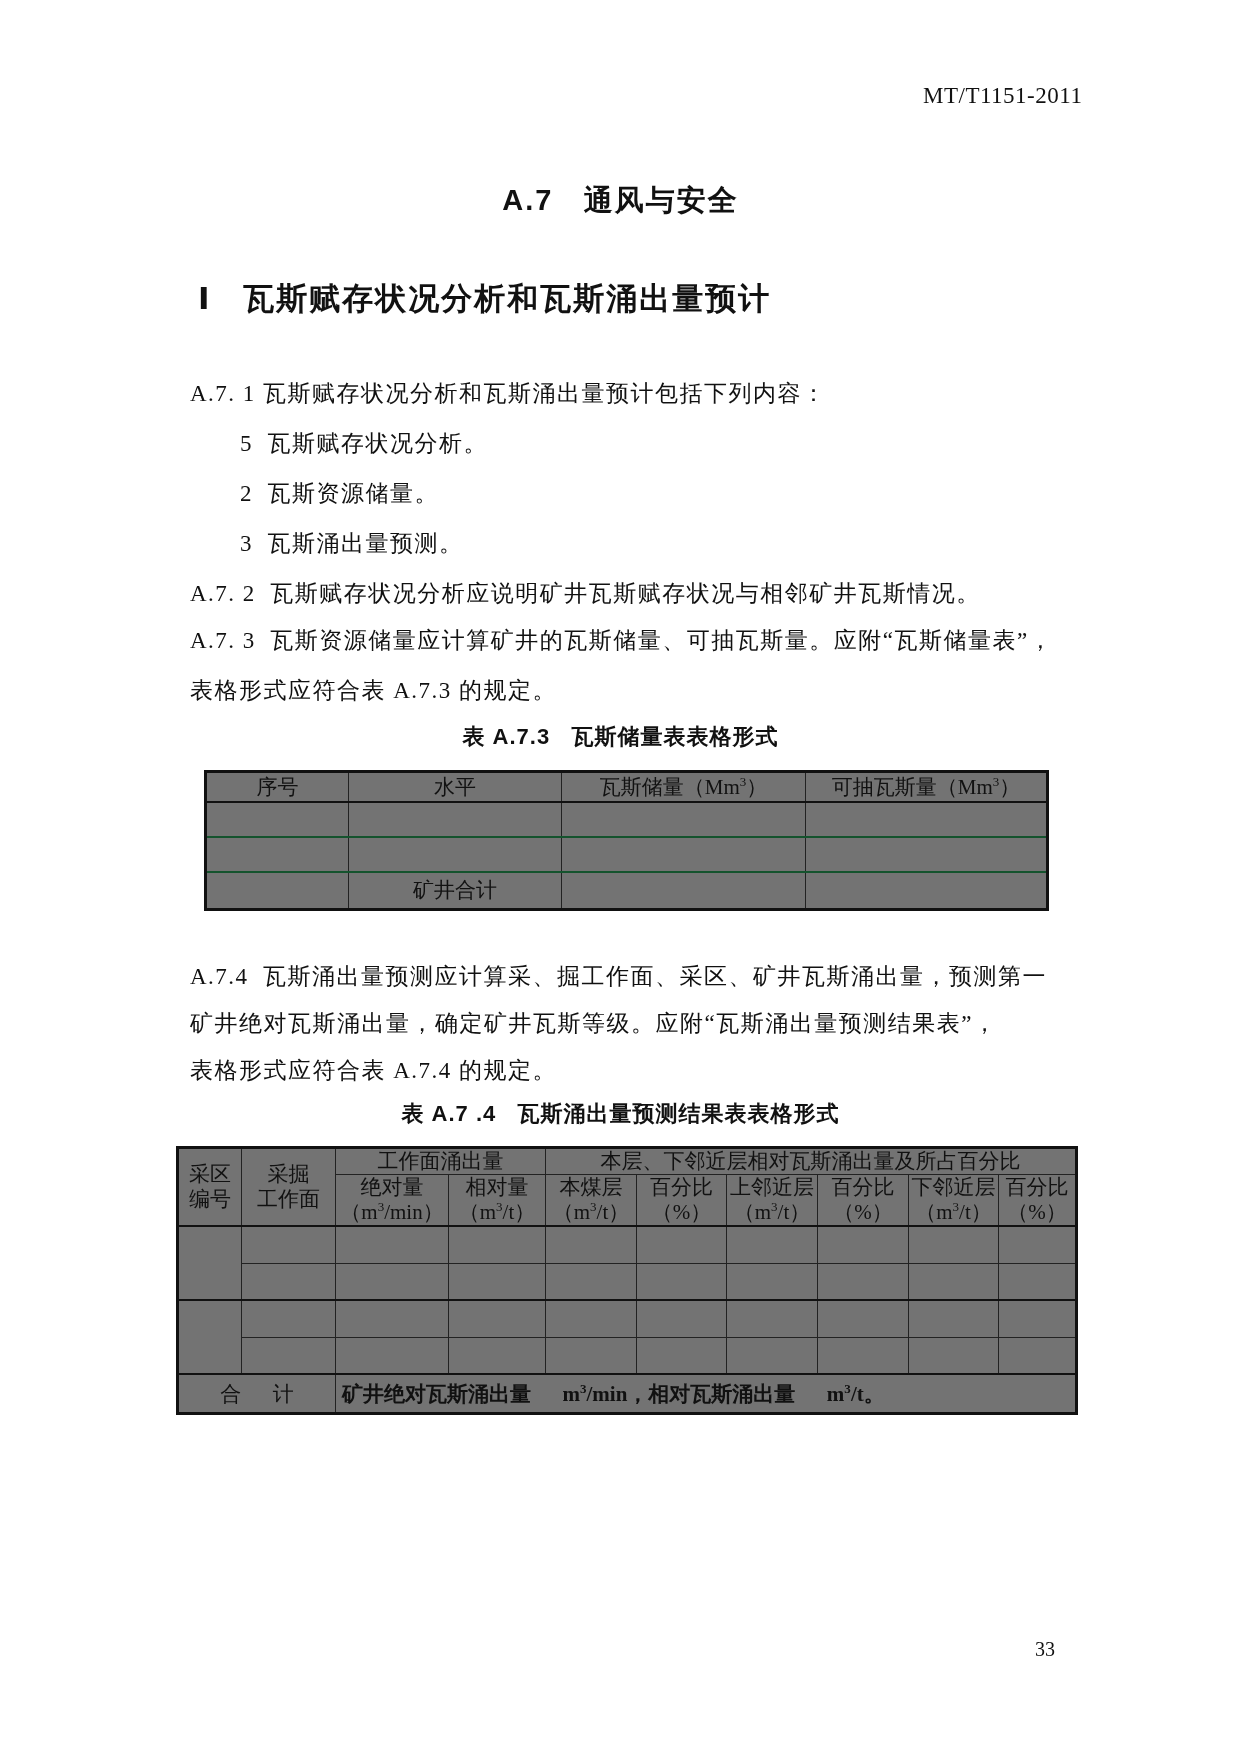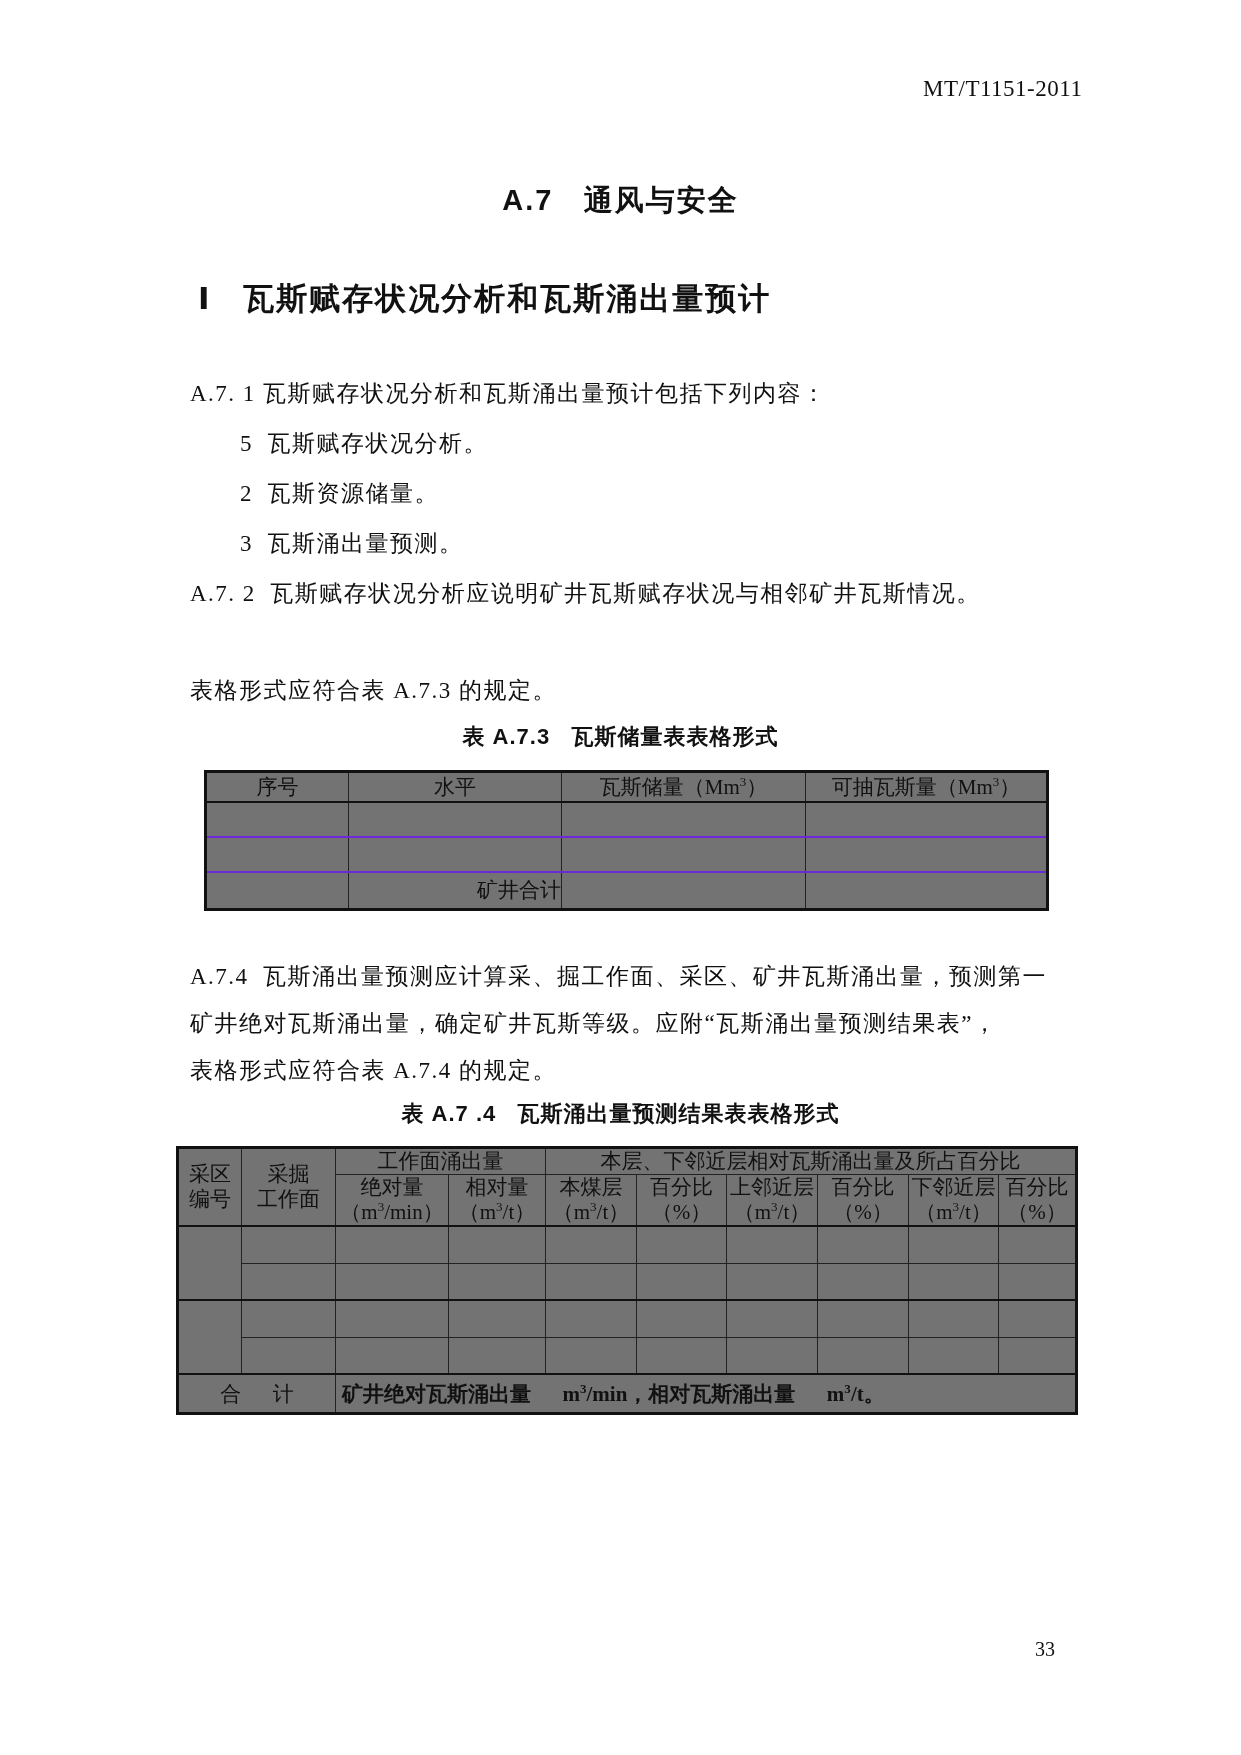--- a/index.html
+++ b/index.html
@@ -5,21 +5,21 @@
   html,body{margin:0;padding:0;background:#e8e8e8;}
   .page{
     position:relative;
     width:1241px;height:1755px;
     background:#ffffff;
     font-family:"Liberation Serif","DejaVu Serif",serif;
     color:#111;
     overflow:hidden;
   }
   .abs{position:absolute;white-space:pre;}
-  .header-code{top:76px;left:923px;font-size:23px;letter-spacing:.5px;text-align:center;}
+  .header-code{top:83px;left:923px;font-size:23px;letter-spacing:.5px;text-align:center;}
   .doc-title{
     top:181px;left:0;width:100%;text-align:center;
     font-family:"Liberation Sans","DejaVu Sans",sans-serif;
     font-weight:bold;font-size:29px;letter-spacing:2px;margin:0;
   }
   .section-heading{
     top:278px;left:198px;
     font-family:"Liberation Sans","DejaVu Sans",sans-serif;
     font-weight:bold;font-size:31px;letter-spacing:2px;margin:0;
   }
@@ -49,21 +49,21 @@
         border:1.5px solid #222;overflow:hidden;}
   sup{font-size:0.62em;line-height:0;}
 
   
   .t73{left:204px;top:770px;width:842px;border:3px solid #111;}
   .t73 tr.hd{height:30px;}
   .t73 tr.hd th{border-bottom:2.5px solid #111;}
   .t73 tr.r1{height:35px;}
   .t73 tr.r2{height:35px;}
   .t73 tr.r3{height:38px;}
-  .t73 tr.r2 td,.t73 tr.r3 td{border-top:2px solid #6d28d9;text-align:right;}
+  .t73 tr.r2 td,.t73 tr.r3 td{border-top:2px solid #14532d;}
 
   
   .t74{left:176px;top:1146px;width:899px;border:3px solid #111;font-size:20px;}
   .t74 tr.h1{height:27px;}
   .t74 tr.h2{height:50px;}
   .t74 tr.b{height:37px;}
   .t74 tr.ft{height:39px;}
   .t74 tr.h2 th{font-size:21px;margin-left:36px;}
   .t74 tr.b1 td{border-top:2.5px solid #111;}
   .t74 tr.sub-sep td{border-top:1.5px solid #8f8f8f;}
@@ -81,20 +81,21 @@
 
   <h1 class="abs doc-title">A.7   通风与安全</h1>
 
   <h2 class="abs section-heading">Ⅰ   瓦斯赋存状况分析和瓦斯涌出量预计</h2>
 
   <div class="abs bodyline l-a71">A.7. 1 瓦斯赋存状况分析和瓦斯涌出量预计包括下列内容：</div>
   <div class="abs bodyline l-item1">5  瓦斯赋存状况分析。</div>
   <div class="abs bodyline l-item2">2  瓦斯资源储量。</div>
   <div class="abs bodyline l-item3">3  瓦斯涌出量预测。</div>
   <div class="abs bodyline l-a72">A.7. 2  瓦斯赋存状况分析应说明矿井瓦斯赋存状况与相邻矿井瓦斯情况。</div>
+  <div class="abs bodyline l-a73a">A.7. 3  瓦斯资源储量应计算矿井的瓦斯储量、可抽瓦斯量。应附“瓦斯储量表”，</div>
   <div class="abs bodyline l-a73b">表格形式应符合表 A.7.3 的规定。</div>
 
   <div class="abs tbl-caption cap73">表 A.7.3   瓦斯储量表表格形式</div>
 
   <table class="t73">
     <colgroup>
         <col style="width:143px">
         <col style="width:213px">
         <col style="width:244px">
         <col style="width:242px">

